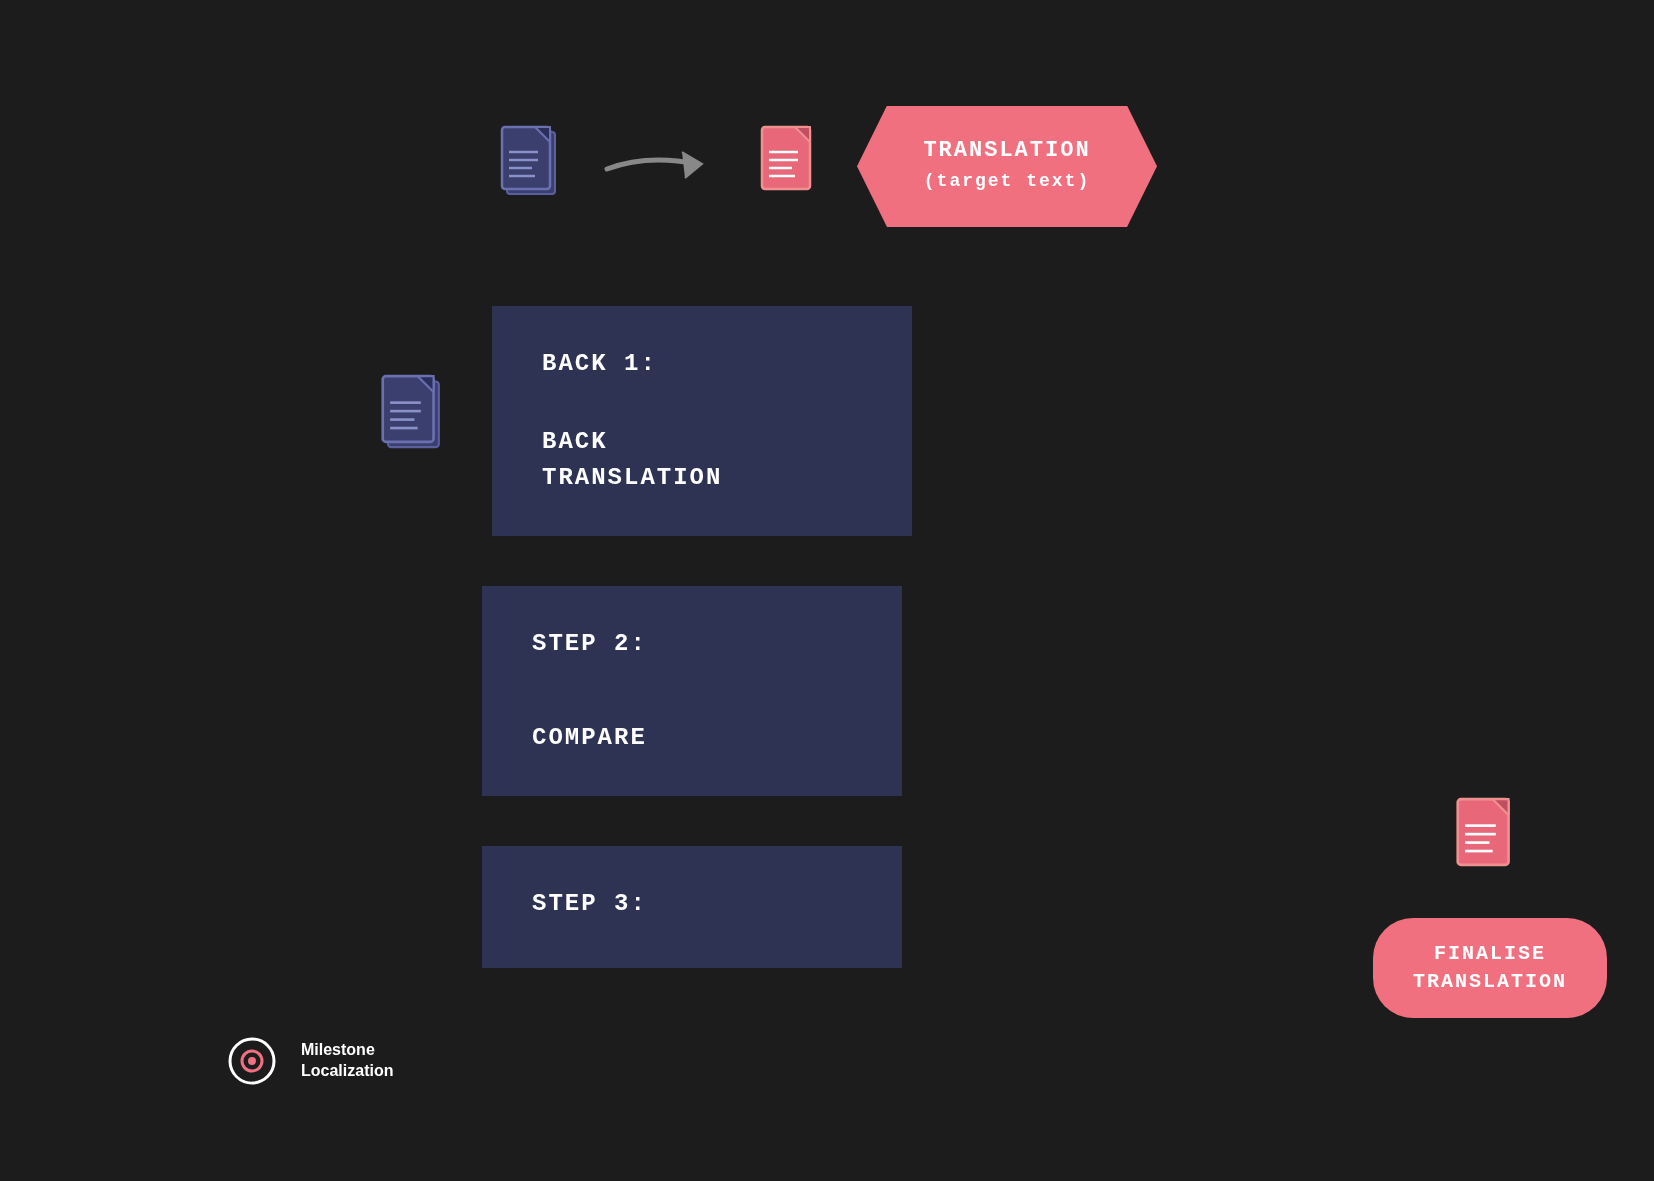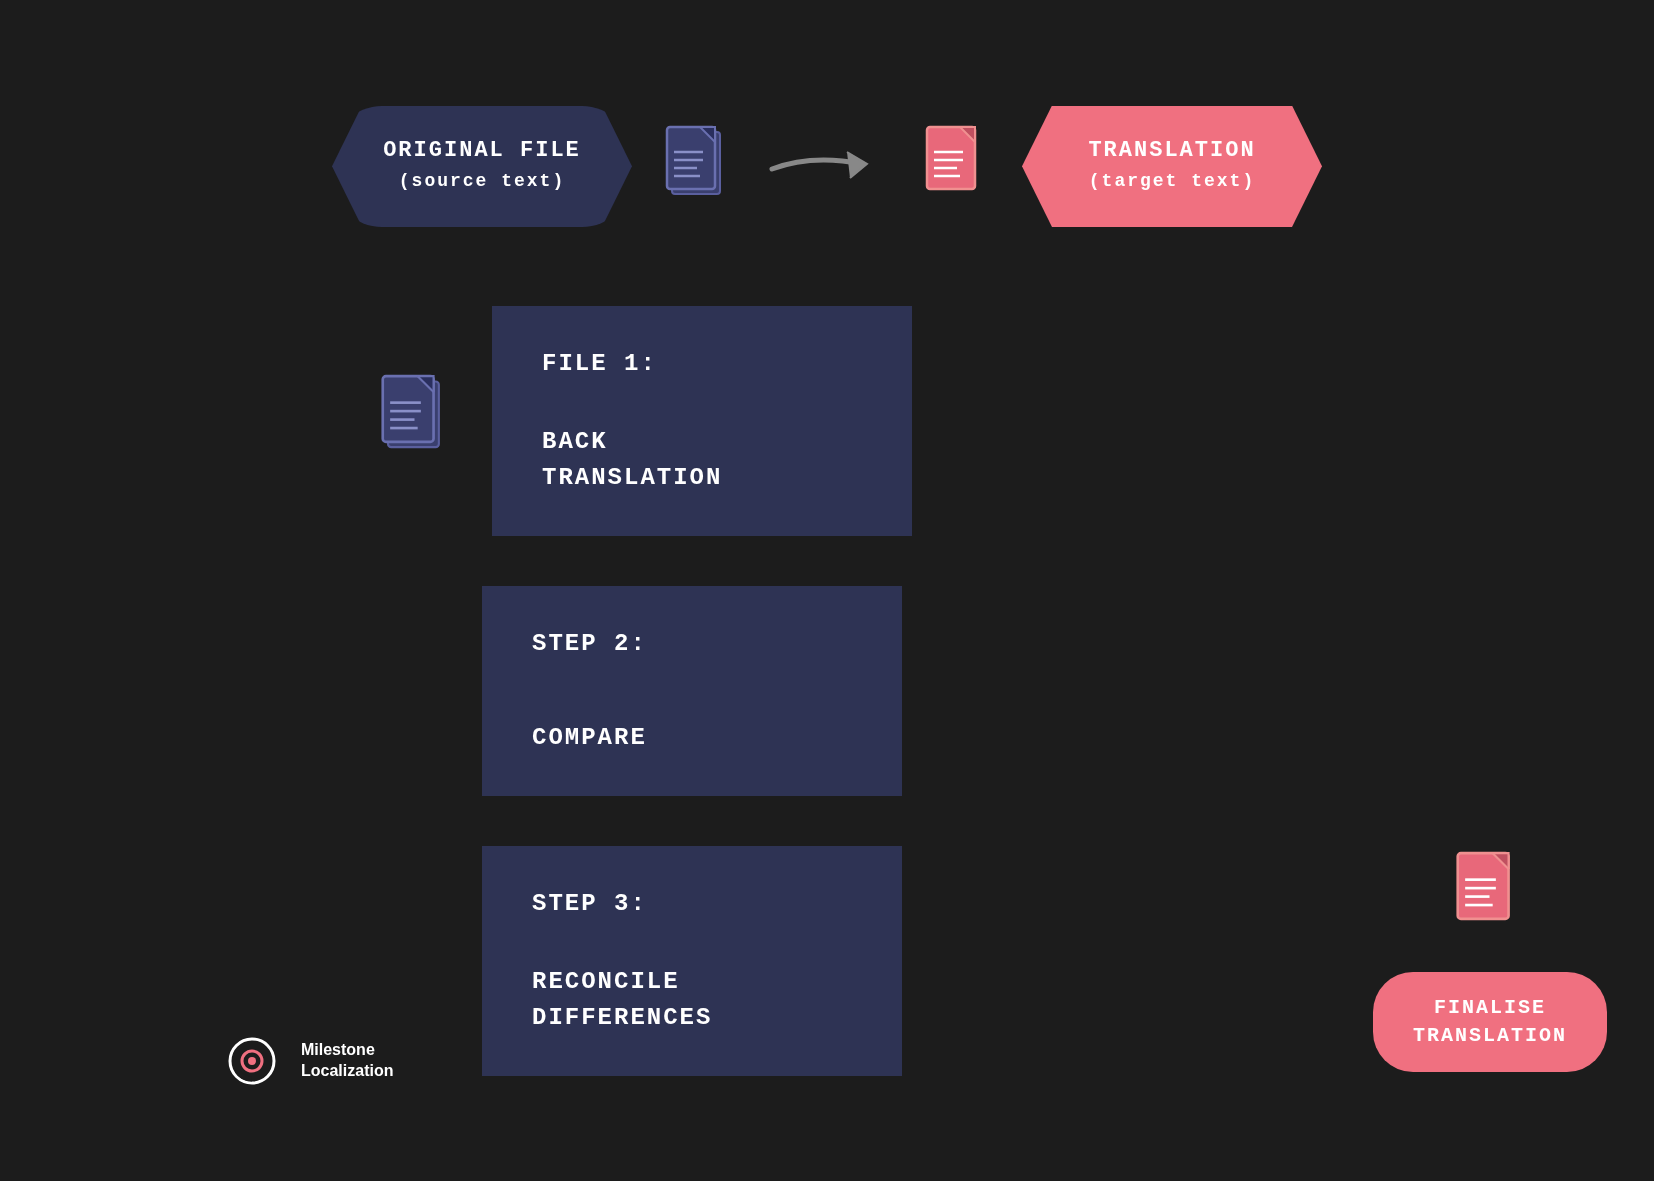--- a/index.html
+++ b/index.html
@@ -174,24 +174,20 @@
     }
   </style>
 </head>
 <body>
 
 <div class="main-container">
   <div class="content-area">
 
     <div class="top-row">
 
-      <div class="badge-original">
-        <span>ORIGINAL FILE</span><br>
-        <span style="font-size:18px;">(source text)</span>
-      </div>
 
       <div class="doc-icon">
         <svg class="doc-svg" viewBox="0 0 70 85" fill="none" xmlns="http://www.w3.org/2000/svg">
 
           <rect x="10" y="8" width="48" height="62" rx="3" fill="#3a3f6e" stroke="#5a5f9e" stroke-width="2"></rect>
 
           <rect x="5" y="3" width="48" height="62" rx="3" fill="#3a3f6e" stroke="#6a70b0" stroke-width="2.5"></rect>
 
           <polyline points="38,3 53,3 53,18" fill="#2a2f5e" stroke="#6a70b0" stroke-width="2"></polyline>
           <line x1="38" y1="3" x2="53" y2="18" stroke="#6a70b0" stroke-width="2"></line>
@@ -240,21 +236,21 @@
             <line x1="38" y1="3" x2="53" y2="18" stroke="#6a70b0" stroke-width="2"></line>
             <line x1="12" y1="28" x2="41" y2="28" stroke="#8a90c8" stroke-width="2.5"></line>
             <line x1="12" y1="36" x2="41" y2="36" stroke="#8a90c8" stroke-width="2.5"></line>
             <line x1="12" y1="44" x2="35" y2="44" stroke="#8a90c8" stroke-width="2.5"></line>
             <line x1="12" y1="52" x2="38" y2="52" stroke="#8a90c8" stroke-width="2.5"></line>
           </svg>
         </div>
 
         <div class="step-box">
           <div style="margin-bottom:6px;">
-            <span>FILE 1:</span>
+            <span>BACK 1:</span>
           </div>
           <div style="white-space:pre-line;font-family:Liberation Mono, monospace;">
             <span>BACK
 TRANSLATION</span>
           </div>
         </div>
       </div>
 
       <div class="step-row">
         <div style="width:75px;"></div>
@@ -268,24 +264,20 @@
           </div>
         </div>
       </div>
 
       <div class="step-row" style="position:relative;">
         <div style="width:75px;"></div>
 
         <div class="step-box">
           <div style="margin-bottom:6px;">
             <span>STEP 3:</span>
-          </div>
-          <div style="white-space:pre-line;">
-            <span>RECONCILE
-DIFFERENCES</span>
           </div>
         </div>
 
         <div class="finalise-area">
 
           <div>
             <svg width="75" height="90" viewBox="0 0 70 85" fill="none" xmlns="http://www.w3.org/2000/svg">
               <rect x="5" y="3" width="48" height="62" rx="3" fill="#e8687a" stroke="#f09090" stroke-width="2.5"></rect>
               <polyline points="38,3 53,3 53,18" fill="#c05060" stroke="#f09090" stroke-width="2"></polyline>
               <line x1="38" y1="3" x2="53" y2="18" stroke="#f09090" stroke-width="2"></line>

